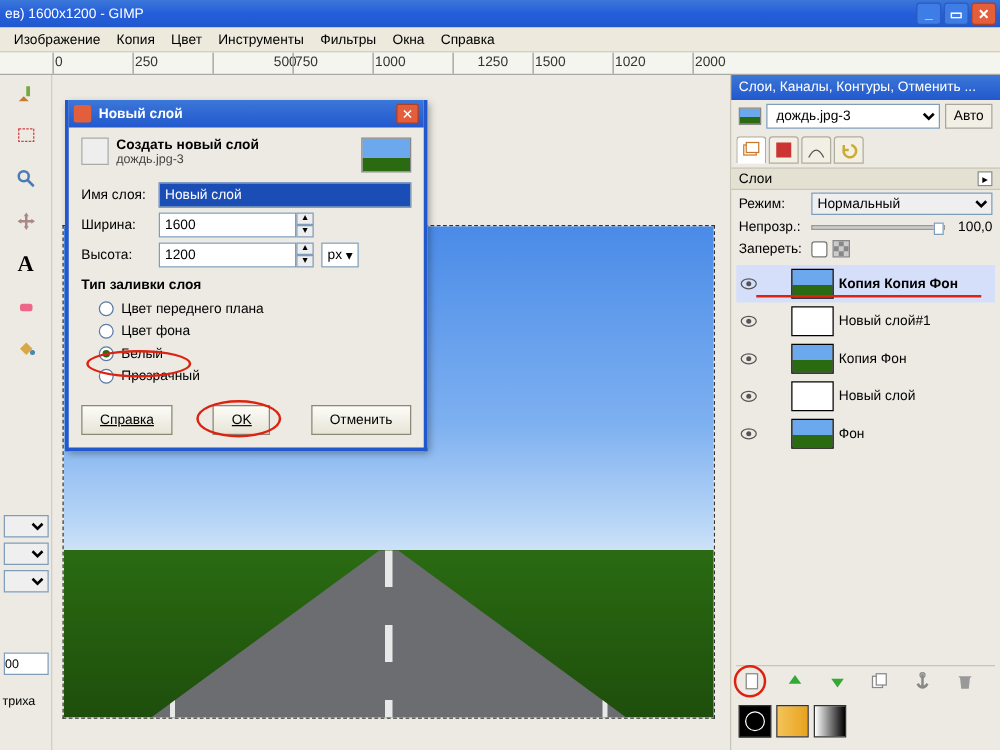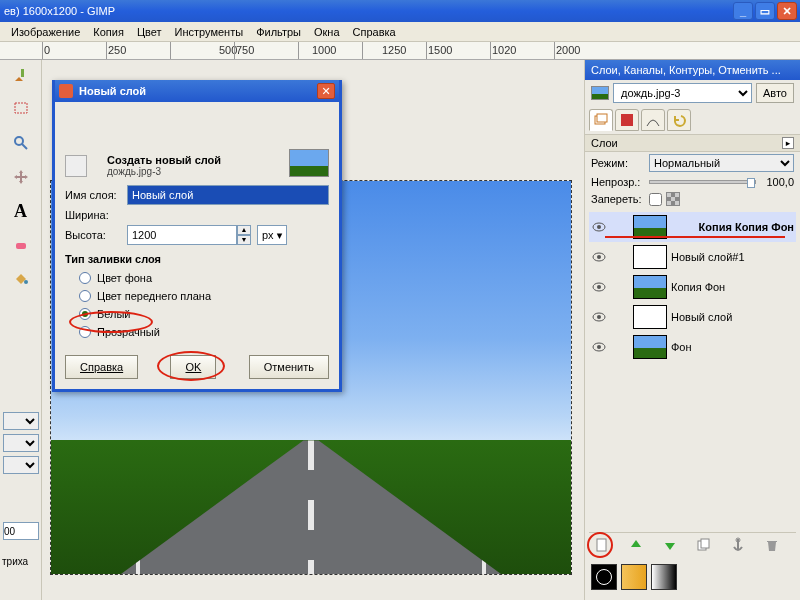--- a/index.html
+++ b/index.html
@@ -59,42 +59,42 @@
   .prop-row select { flex:1; height:18px; border:1px solid #7f9db9; }
   .slider-track { flex:1; height:4px; background:#ccc; position:relative; border:1px solid #999; }
   .slider-thumb { position:absolute; right:0; top:-3px; width:8px; height:10px; background:#fff; border:1px solid #7f9db9; }
   .layers-list { padding:4px 4px 0 4px; }
   .layer-item { display:flex; align-items:center; height:30px; gap:4px; padding:2px 2px; }
   .layer-item.current { background:#d6dffa; }
   .eye { width:16px; height:16px; display:flex; align-items:center; justify-content:center; cursor:pointer; }
   .thumb { width:34px; height:24px; border:1px solid #000; background:linear-gradient(#6ba8ee 55%, #2a6b12 55%); }
   .thumb.white { background:#fff; }
   .layer-name { flex:1; white-space:nowrap; overflow:hidden; }
-  .layer-item.current .layer-name { font-weight:bold;text-align:right; }
+  .layer-item.current .layer-name { font-weight:bold; }
   .red-underline { position:absolute; height:2px; background:#d21; }
 
   .layer-toolbar { position:absolute; bottom:44px; left:4px; right:4px; height:24px; display:flex; align-items:center; gap:16px; padding:0 4px; border-top:1px solid #c9c6b8; }
   .layer-toolbar .tbtn { width:18px; height:18px; display:flex; align-items:center; justify-content:center; cursor:pointer; }
   .red-circ { border:2px solid #d21; border-radius:50%; position:absolute; }
 
   .swatches { position:absolute; bottom:10px; left:6px; display:flex; gap:4px; }
   .swatch { width:26px; height:26px; border:1px solid #333; }
   .sw-black { background:#000; display:flex; align-items:center; justify-content:center; }
   .sw-black::after { content:""; width:14px; height:14px; border-radius:50%; border:1px solid #fff; }
   .sw-yel { background:linear-gradient(90deg,#f4c35a,#e8a31e); }
   .sw-grad { background:linear-gradient(90deg,#fff,#000); }
 
   
   .dialog { position:absolute; left:52px; top:20px; width:290px; background:#eceae3; border:3px solid #2258cd; border-top:none; box-shadow:2px 2px 6px rgba(0,0,0,0.35); z-index:50; }
   .dlg-title { background:linear-gradient(#3b77d8,#2258cd); color:#fff; height:22px; display:flex; align-items:center; padding:0 4px; }
   .dlg-title .ico { width:14px; height:14px; background:#e35e3b; border-radius:2px; margin-right:6px; }
   .dlg-title .t { flex:1; font-weight:bold; }
   .dlg-title .x { width:18px; height:16px; background:#e35e3b; border:1px solid #b23e1e; border-radius:2px; display:flex; align-items:center; justify-content:center; cursor:pointer; }
   .dlg-body { padding:8px 10px 10px 10px; }
-  .dlg-header { display:flex; align-items:flex-end; gap:20px; margin-bottom:8px;margin-top:39px; }
+  .dlg-header { display:flex; align-items:flex-start; gap:6px; margin-bottom:8px; }
   .dlg-header .icn { width:22px; height:22px; background:#eee; border:1px solid #aaa; }
   .dlg-header .txt .h { font-weight:bold; }
   .dlg-header .txt .s { font-size:10px; color:#444; }
   .dlg-header .prev { width:40px; height:28px; margin-left:auto; background:linear-gradient(#6ba8ee 60%, #2a6b12 60%); border:1px solid #888; }
   .dlg-row { display:flex; align-items:center; gap:6px; margin:4px 0; }
   .dlg-row .lab { width:56px; text-align:left; }
   .dlg-row input[type=text] { height:20px; border:1px solid #7f9db9; padding:0 4px; }
   .dlg-row input.name { flex:1; background:#1a4db5; color:#fff; }
   .spinner { display:flex; }
   .spinner input { width:110px; height:20px; border:1px solid #7f9db9; padding:0 4px; }
@@ -135,21 +135,21 @@
 <div class="ruler" id="ruler">
     <div class="tick" style="left: 42px;"></div>
     <div class="lbl" style="left: 44px;">0</div>
     <div class="tick" style="left: 106px;"></div>
     <div class="lbl" style="left: 108px;">250</div>
     <div class="tick" style="left: 170px;"></div>
     <div class="lbl" style="left: 172px; margin-left: 47px;">500</div>
     <div class="tick" style="left: 234px;"></div>
     <div class="lbl" style="left: 236px;">750</div>
     <div class="tick" style="left: 298px;"></div>
-    <div class="lbl" style="left: 300px; margin-left: 12px;">1000</div>
+    <div class="lbl" style="left: 300px;">1000</div>
     <div class="tick" style="left: 362px;"></div>
     <div class="lbl" style="left: 382px;">1250</div>
     <div class="tick" style="left: 426px;"></div>
     <div class="lbl" style="left: 428px;">1500</div>
     <div class="tick" style="left: 490px;"></div>
     <div class="lbl" style="left: 492px;">1020</div>
     <div class="tick" style="left: 554px;"></div>
     <div class="lbl" style="left: 556px;">2000</div>
   </div>
 
@@ -384,45 +384,52 @@
         </div>
         <div class="prev"></div>
       </div>
 
       <div class="dlg-row">
         <span class="lab">Имя слоя:</span>
         <input class="name" type="text" value="Новый слой" style="">
       </div>
       <div class="dlg-row">
         <span class="lab">Ширина:</span>
+        <div class="spinner">
+          <input type="text" value="1600" style="">
+          <div class="spinbtns">
+              <div>▲</div>
+              <div>▼</div>
+            </div>
+        </div>
       </div>
       <div class="dlg-row">
         <span class="lab">Высота:</span>
         <div class="spinner">
           <input type="text" value="1200" style="">
           <div class="spinbtns">
               <div>▲</div>
               <div>▼</div>
             </div>
         </div>
         <div class="unit">
             <span>px</span>
             <span>▾</span>
           </div>
       </div>
 
       <div class="dlg-section">Тип заливки слоя</div>
       <div style="position:relative">
         <div class="radio-row">
             <span class="radio"></span>
-            <span>Цвет фона</span>
+            <span>Цвет переднего плана</span>
           </div>
         <div class="radio-row">
             <span class="radio"></span>
-            <span>Цвет переднего плана</span>
+            <span>Цвет фона</span>
           </div>
         <div class="radio-row">
             <span class="radio sel"></span>
             <span>Белый</span>
           </div>
         <div class="radio-row">
             <span class="radio"></span>
             <span>Прозрачный</span>
           </div>
         <div class="red-ring" style="left:4px; top:42px; width:84px; height:22px;"></div>

